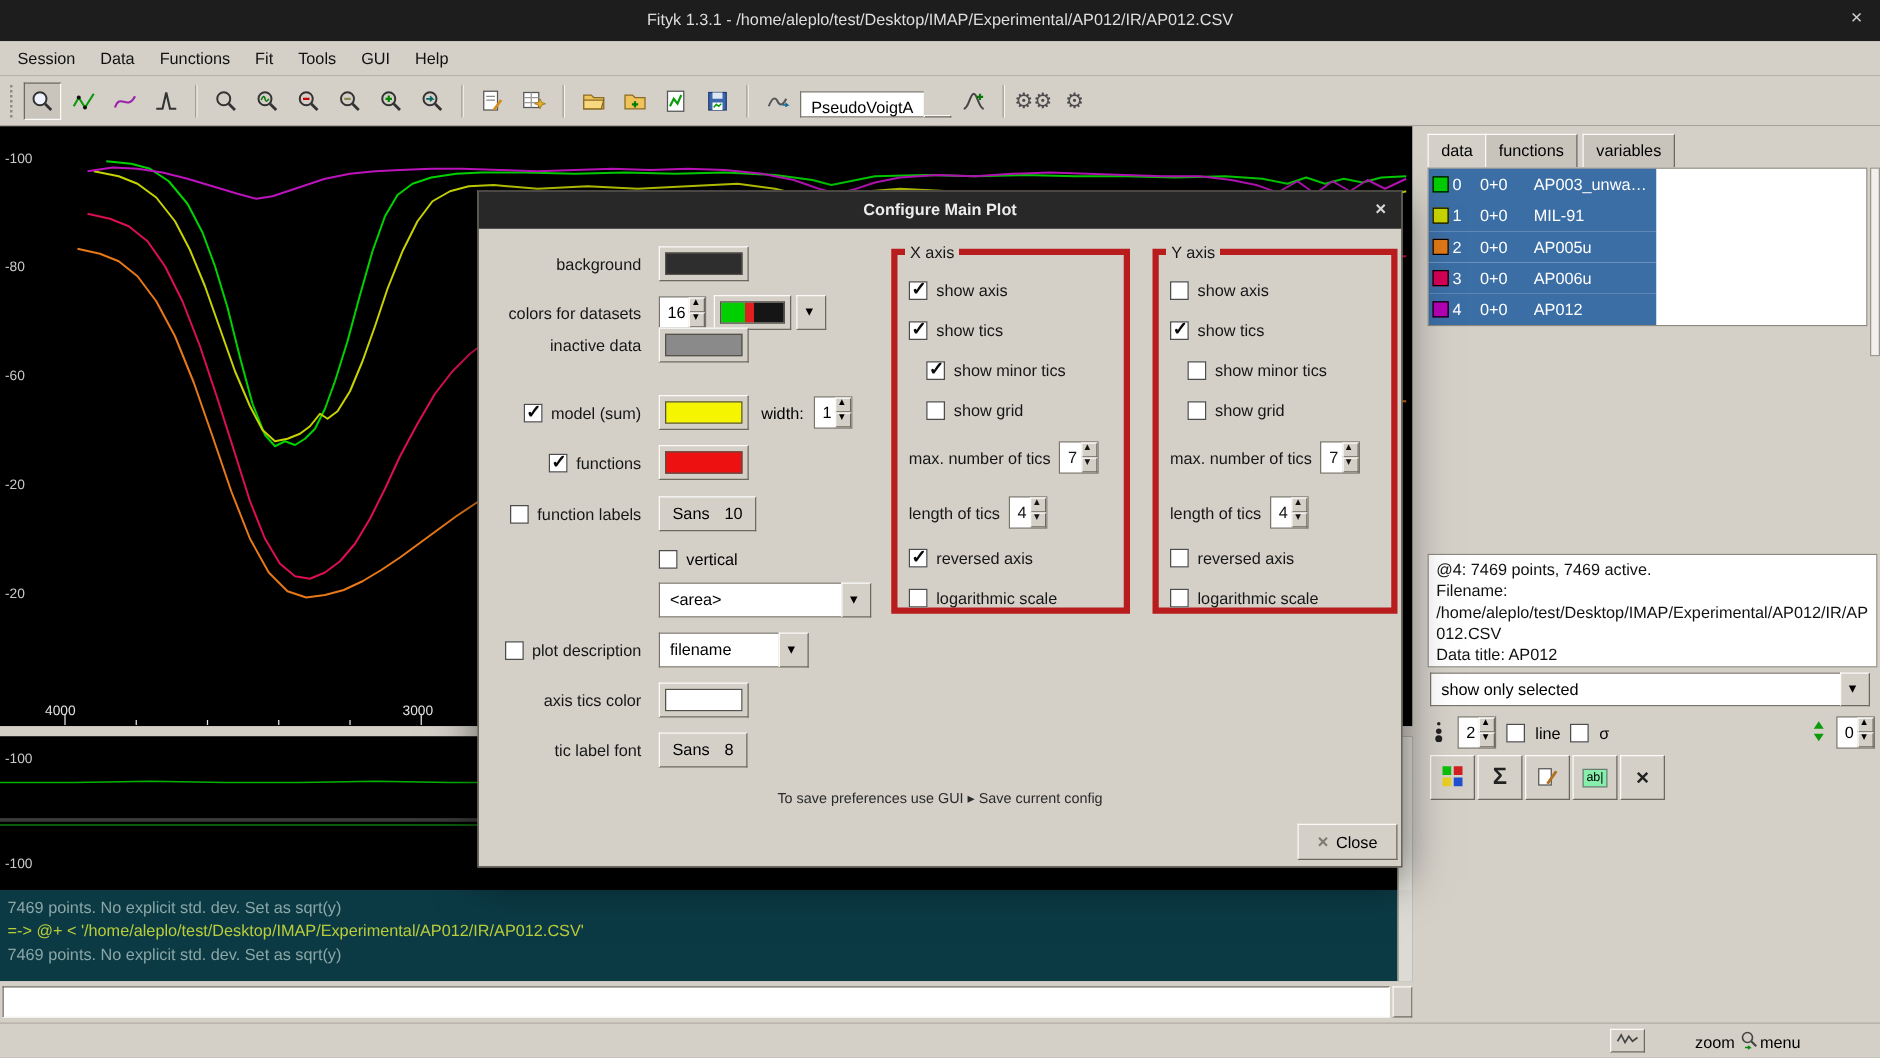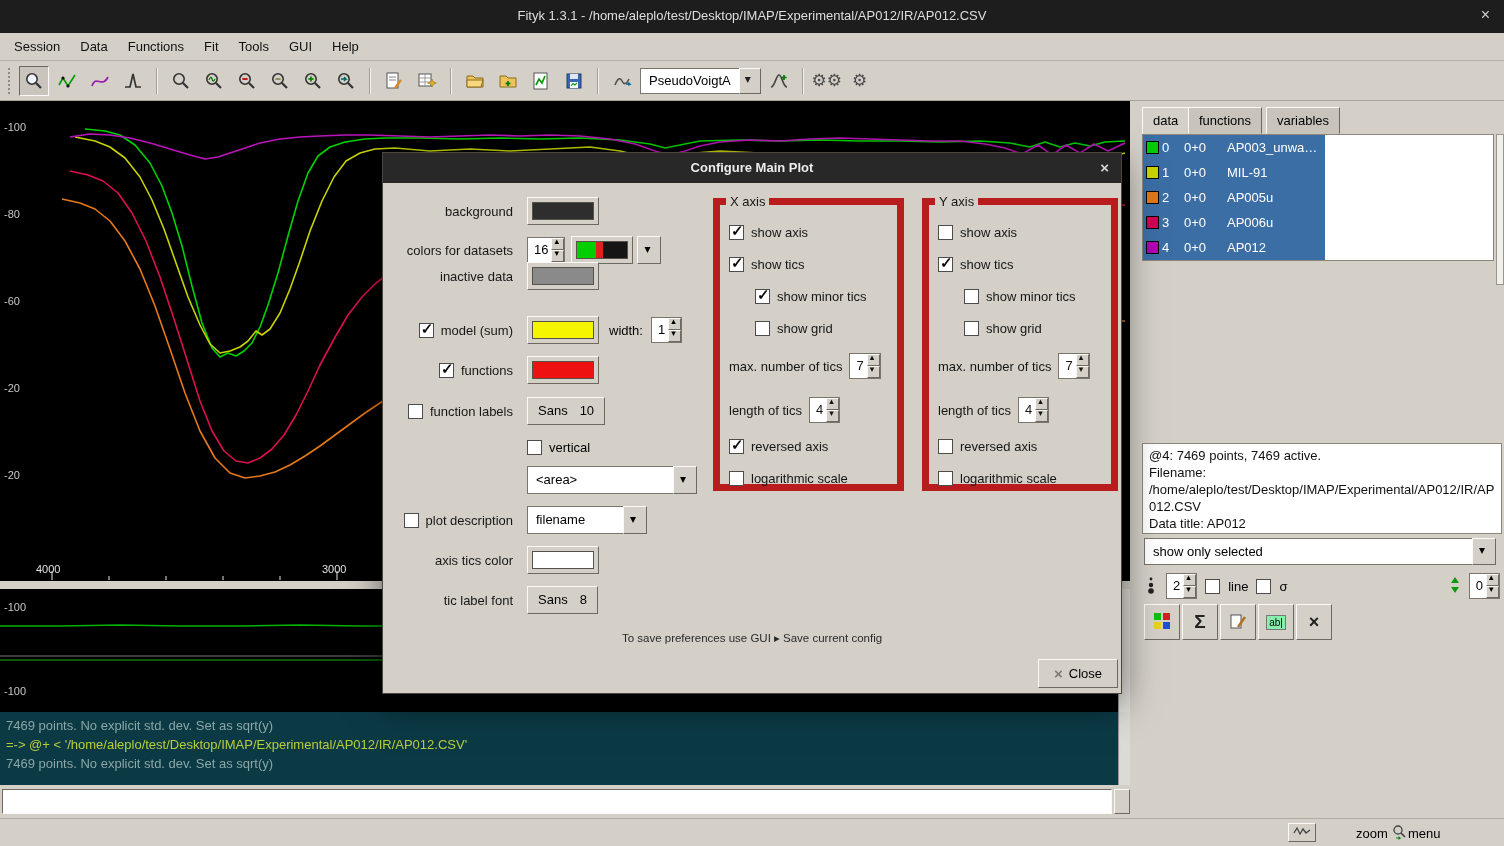--- a/index.html
+++ b/index.html
@@ -18,21 +18,21 @@
   #menubar { position:absolute; left:0; top:33px; width:1504px; height:28px; background:#d4d0c8; border-bottom:1px solid #b7b3aa; display:flex; align-items:center; padding-left:4px; }
   #menubar .mi { padding:5px 10px; color:#111; }
 
   
   #toolbar { position:absolute; left:0; top:61px; width:1504px; height:40px; background:#d4d0c8; border-bottom:1px solid #a8a49b; display:flex; align-items:center; padding-left:4px; gap:3px; }
   .grip { width:4px; height:26px; border-left:2px dotted #908c82; margin:0 4px; }
   .tbtn { width:30px; height:30px; display:flex; align-items:center; justify-content:center; background:transparent; border:1px solid transparent; }
   .tbtn.sel { background:#c9c5bd; border:1px solid; border-color:#6e695f #fbfaf7 #fbfaf7 #6e695f; }
   .tsep { width:2px; height:26px; border-left:1px solid #a39f96; border-right:1px solid #f4f2ee; margin:0 5px; }
   .tbtn svg { display:block; }
-  .combo { display:inline-flex; height:26px; }
+  .combo { display:inline-flex; height:26px;align-items:flex-end; }
   .combo .cf { background:#fff; border:1px solid #7a756b; border-right:none; padding:4px 8px 0 8px; min-width:92px; font-size:13px; }
   .combo .cbt { width:22px; background:#d4d0c8; border:1px solid; border-color:#fbfaf7 #6e695f #6e695f #fbfaf7; position:relative; }
   .combo .cbt::after { content:"▾"; position:absolute; left:5px; top:3px; font-size:12px; color:#222; }
   .gearglyph { font-size:17px; color:#4d4d4d; }
 
   
   #main { position:absolute; left:0; top:101px; width:1504px; height:717px; }
   #leftcol { position:absolute; left:0; top:0; width:1130px; height:717px; background:#d4d0c8; }
   #vsplit { position:absolute; left:1130px; top:0; width:10px; height:717px; background:#d4d0c8; }
 
@@ -116,26 +116,26 @@
   .d-row { position:absolute; left:12px; width:340px; height:30px; display:flex; align-items:center; }
   .d-lab { width:118px; text-align:right; margin-right:14px; display:flex; justify-content:flex-end; align-items:center; gap:7px; color:#161616; }
   .swbtn { width:72px; height:28px; padding:4px; background:#d4d0c8; border:1px solid; border-color:#fbfaf7 #6e695f #6e695f #fbfaf7; }
   .swbtn .swin { width:100%; height:100%; border:1px solid #55524a; }
   .fontbtn { height:28px; padding:5px 10px 0 10px; background:#d4d0c8; border:1px solid; border-color:#fbfaf7 #6e695f #6e695f #fbfaf7; display:inline-flex; gap:12px; }
   .dcombo { display:inline-flex; height:28px; }
   .dcombo .cf { background:#fff; border:1px solid #7a756b; border-right:none; padding:5px 8px 0 8px; }
   .dcombo .cbt { width:24px; position:relative; background:#d4d0c8; border:1px solid; border-color:#fbfaf7 #6e695f #6e695f #fbfaf7; }
   .dcombo .cbt::after { content:"▾"; position:absolute; left:6px; top:5px; font-size:12px; }
 
-  fieldset.axisbox { position:absolute; top:41px; height:297px; border:7px solid #b91c1c; padding:0; }
+  fieldset.axisbox { position:absolute; top:41px; height:297px; border:5px solid #b91c1c; padding:0; }
   #fsx { left:330px; width:191px; }
   #fsy { left:539px; width:196px; }
   fieldset.axisbox legend { margin-left:6px; padding:0 4px; font-size:13px; color:#161616; }
   .f-row { position:absolute; left:9px; display:flex; align-items:center; gap:7px; color:#161616; }
-  .f-ind { left:35px;justify-content:space-between; }
+  .f-ind { left:23px;justify-content:space-between; }
 
   #dfoot { position:absolute; left:0; top:478px; width:100%; text-align:center; font-size:11.5px; color:#2a2a2a; }
   #dclose { position:absolute; left:655px; top:506px; width:80px; height:29px; display:flex; align-items:center; justify-content:center; gap:6px; }
   #dclose .xg { color:#7d7a73; font-weight:bold; font-size:15px; }
 </style>
 </head>
 <body>
 
 <div id="app">
 

